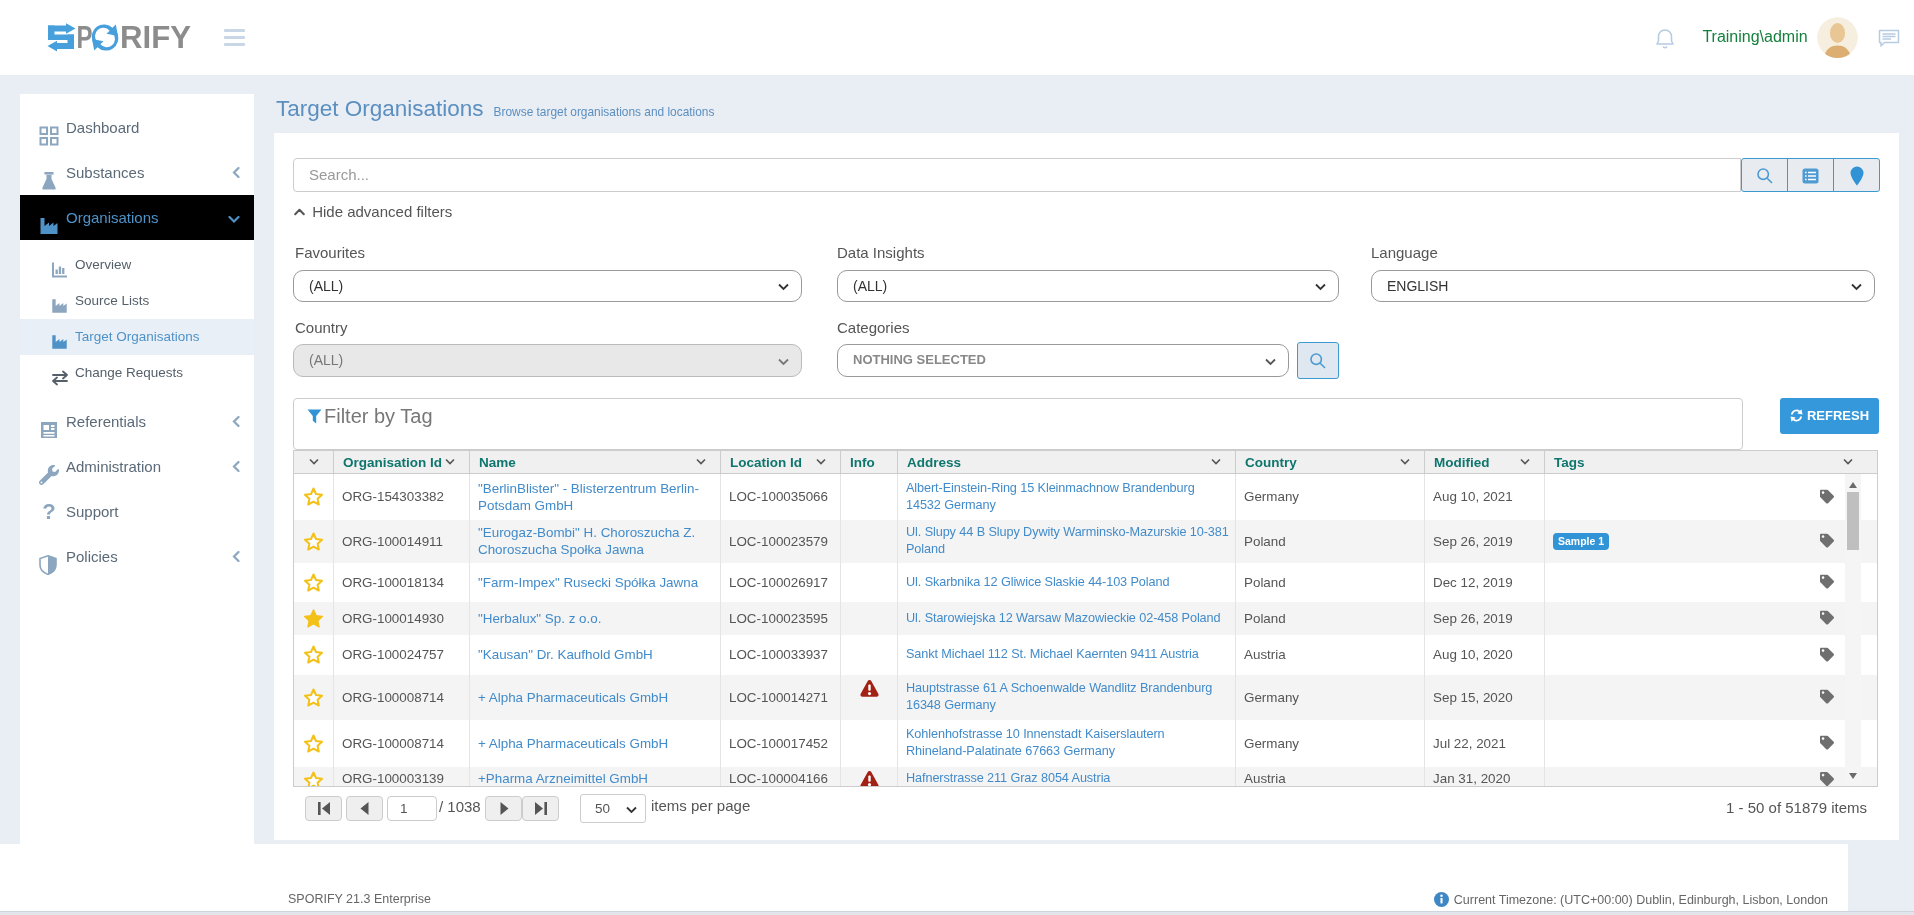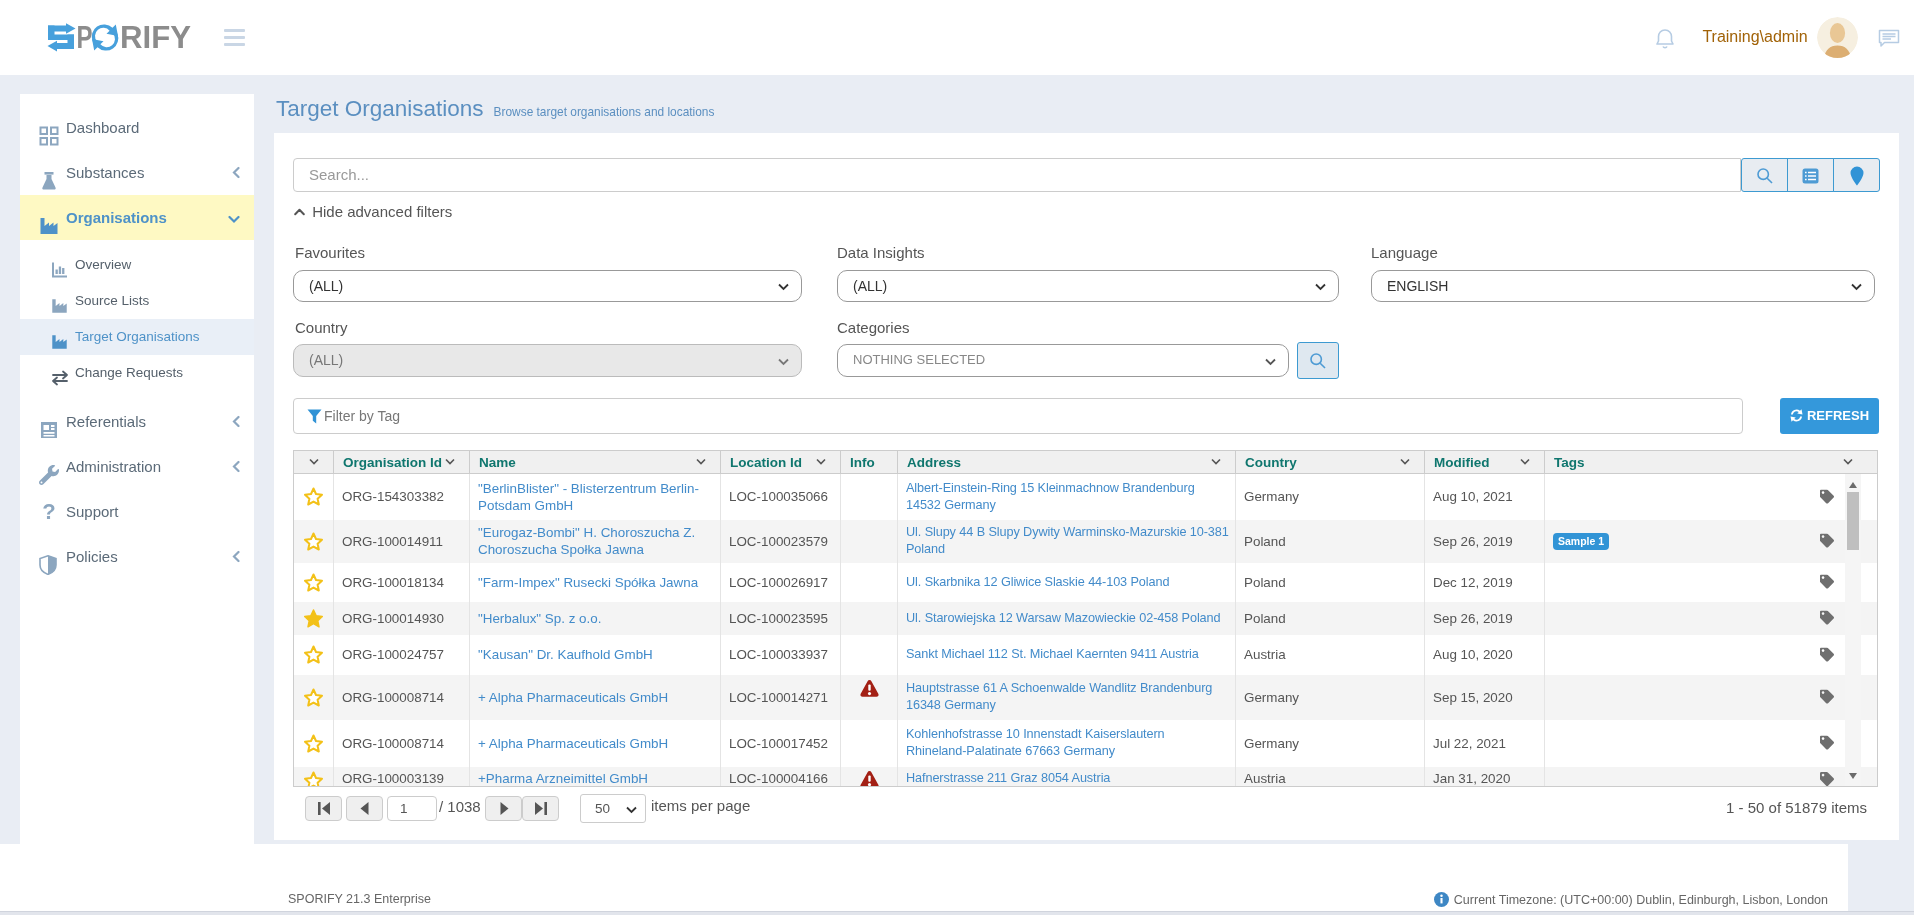--- a/index.html
+++ b/index.html
@@ -5,51 +5,51 @@
   * { margin:0; padding:0; box-sizing:border-box; }
   html,body { width:1914px; height:915px; overflow:hidden; }
   body { font-family:"Liberation Sans", sans-serif; background:#e9edf4; position:relative; }
 
   
   #topbar { position:absolute; left:0; top:0; width:1914px; height:75px; background:#fff; }
   #logo { position:absolute; left:40px; top:15px; width:160px; height:45px; }
   #burger { position:absolute; left:224px; top:29px; }
   #burger div { width:21px; height:3px; background:#c9d6e5; margin-bottom:4px; border-radius:1px; }
   #bell { position:absolute; left:1655px; top:28px; }
-  #uname { position:absolute; left:1700px; top:28px; width:110px; text-align:center; font-size:16px; color:#a16207; }
+  #uname { position:absolute; left:1700px; top:28px; width:110px; text-align:center; font-size:16px; color:#15803d; }
   #avatar { position:absolute; left:1817px; top:17px; }
   #chat { position:absolute; left:1878px; top:29px; }
 
   
   #sidebar { position:absolute; left:20px; top:94px; width:234px; height:816px; background:#fff; }
   .mi { position:relative; height:45px; line-height:45px; font-size:15px; color:#5b6a78; }
   .mi .ic { position:absolute; left:19px; top:50%; transform:translateY(-50%); width:20px; height:20px; }
   .mi .tx { position:absolute; left:46px; }
   .mi .chev { position:absolute; right:14px; top:50%; transform:translateY(-50%); }
-  .mi.active { background:#fef9c3; color:#4e92c8;font-weight:bold; }
+  .mi.active { background:#000000; color:#4e92c8; }
   .smi { position:relative; height:36px; line-height:36px; font-size:13.5px; color:#55606b; }
   .smi .ic { position:absolute; left:31px; top:50%; transform:translateY(-50%); width:17px; height:17px; }
   .smi .tx { position:absolute; left:55px; }
   .smi.active { background:#e9eff7; color:#4e92c8; }
 
   
   #ptitle { position:absolute; left:276px; top:96px; color:#5b8fc0; }
   #ptitle .big { font-size:22.5px; }
   #ptitle .sub { font-size:11.9px; margin-left:10px; }
   #card { position:absolute; left:274px; top:133px; width:1625px; height:707px; background:#fff; }
 
   .searchbox { position:absolute; left:19px; top:25px; width:1448px; height:34px; border:1px solid #ccc; border-radius:4px 0 0 4px; font-size:15px; color:#999; line-height:32px; padding-left:15px; }
   .sbtn { position:absolute; top:25px; width:47px; height:34px; background:#e8ecf1; border:1px solid #3d9ad1; }
   .hidefil { position:absolute; left:20px; top:70px; font-size:15px; color:#555; }
 
   .flabel { position:absolute; font-size:15px; color:#555; }
   .fselect { position:absolute; height:32px; border:1px solid #999; border-radius:10px; background:#fff; font-size:14px; color:#333; line-height:30px; padding-left:15px; }
   .fselect.disabled { background:#e8e8e8; border-color:#bbb; color:#777; }
   .fselect .car { position:absolute; right:12px; top:12px; line-height:0; }
-  #tagbox { position:absolute; left:19px; top:265px; width:1450px; height:36px; border:1px solid #ccc; border-radius:4px; font-size:14px; color:#777; line-height:34px; padding-left:30px; }
+  #tagbox { position:absolute; left:19px; top:265px; width:1450px; height:52px; border:1px solid #ccc; border-radius:4px; font-size:20px; color:#777; line-height:34px; padding-left:30px; }
   #refreshbtn { position:absolute; left:1506px; top:265px; width:99px; height:36px; background:#3498db; border-radius:3px; color:#fff; font-size:13px; font-weight:bold; text-align:center; line-height:36px; }
 
   
   #tbl { width:1584px; border-collapse:collapse; table-layout:fixed; font-size:13.5px; }
   #tbl th { background:#f0f0f0; border:1px solid #ccc; font-weight:bold; color:#0f766e; text-align:left; padding:0 0 0 9px; height:23px; position:relative;margin-top:9px; }
   #tbl td { border-left:1px solid #e4e4e4; border-right:1px solid #e4e4e4; vertical-align:middle; padding:0 8px; color:#555; position:relative; line-height:17px; white-space:nowrap; font-size:13.4px; }
   #tbl td:first-child { border-left:1px solid #ccc; }
   #tbl td:last-child { border-right:1px solid #ccc; }
   #tbl tr.odd td { background:#fff; }
   #tbl tr.even td { background:#f4f4f4; }
@@ -284,21 +284,21 @@
         </svg></span>
     </div>
 
     <div class="flabel" style="left:21px; top:186px;">Country</div>
     <div class="flabel" style="left:563px; top:186px;">Categories</div>
     <div class="fselect disabled" style="left:19px; top:211px; width:509px; height:33px;">(ALL)
       <span class="car" style="top:13px"><svg width="11" height="8" viewBox="0 0 11 8">
           <path d="M 1 1.5 L 5.5 6 L 10 1.5" fill="none" stroke="#777" stroke-width="1.8"></path>
         </svg></span>
     </div>
-    <div class="fselect" style="left:563px; top:211px; width:452px; height:33px; font-size:13px; color:#888;">NOTHING SELECTED
+    <div class="fselect" style="left:563px; top:211px; width:452px; height:33px; font-size:13px; color:#888;font-weight:bold;">NOTHING SELECTED
       <span class="car" style="top:13px"><svg width="11" height="8" viewBox="0 0 11 8">
           <path d="M 1 1.5 L 5.5 6 L 10 1.5" fill="none" stroke="#555" stroke-width="1.8"></path>
         </svg></span>
     </div>
     <div style="position:absolute; left:1023px; top:209px; width:42px; height:37px; background:#dfe8f0; border:1px solid #3d9ad1; border-radius:3px;">
       <svg style="position:absolute;left:11px;top:9px" width="18" height="18" viewBox="0 0 18 18" fill="none" stroke="#4e9bd4" stroke-width="1.6">
         <circle cx="7.2" cy="7.2" r="5.2"></circle>
         <path d="M 11.2 11.2 L 16 16"></path>
       </svg>
     </div>

